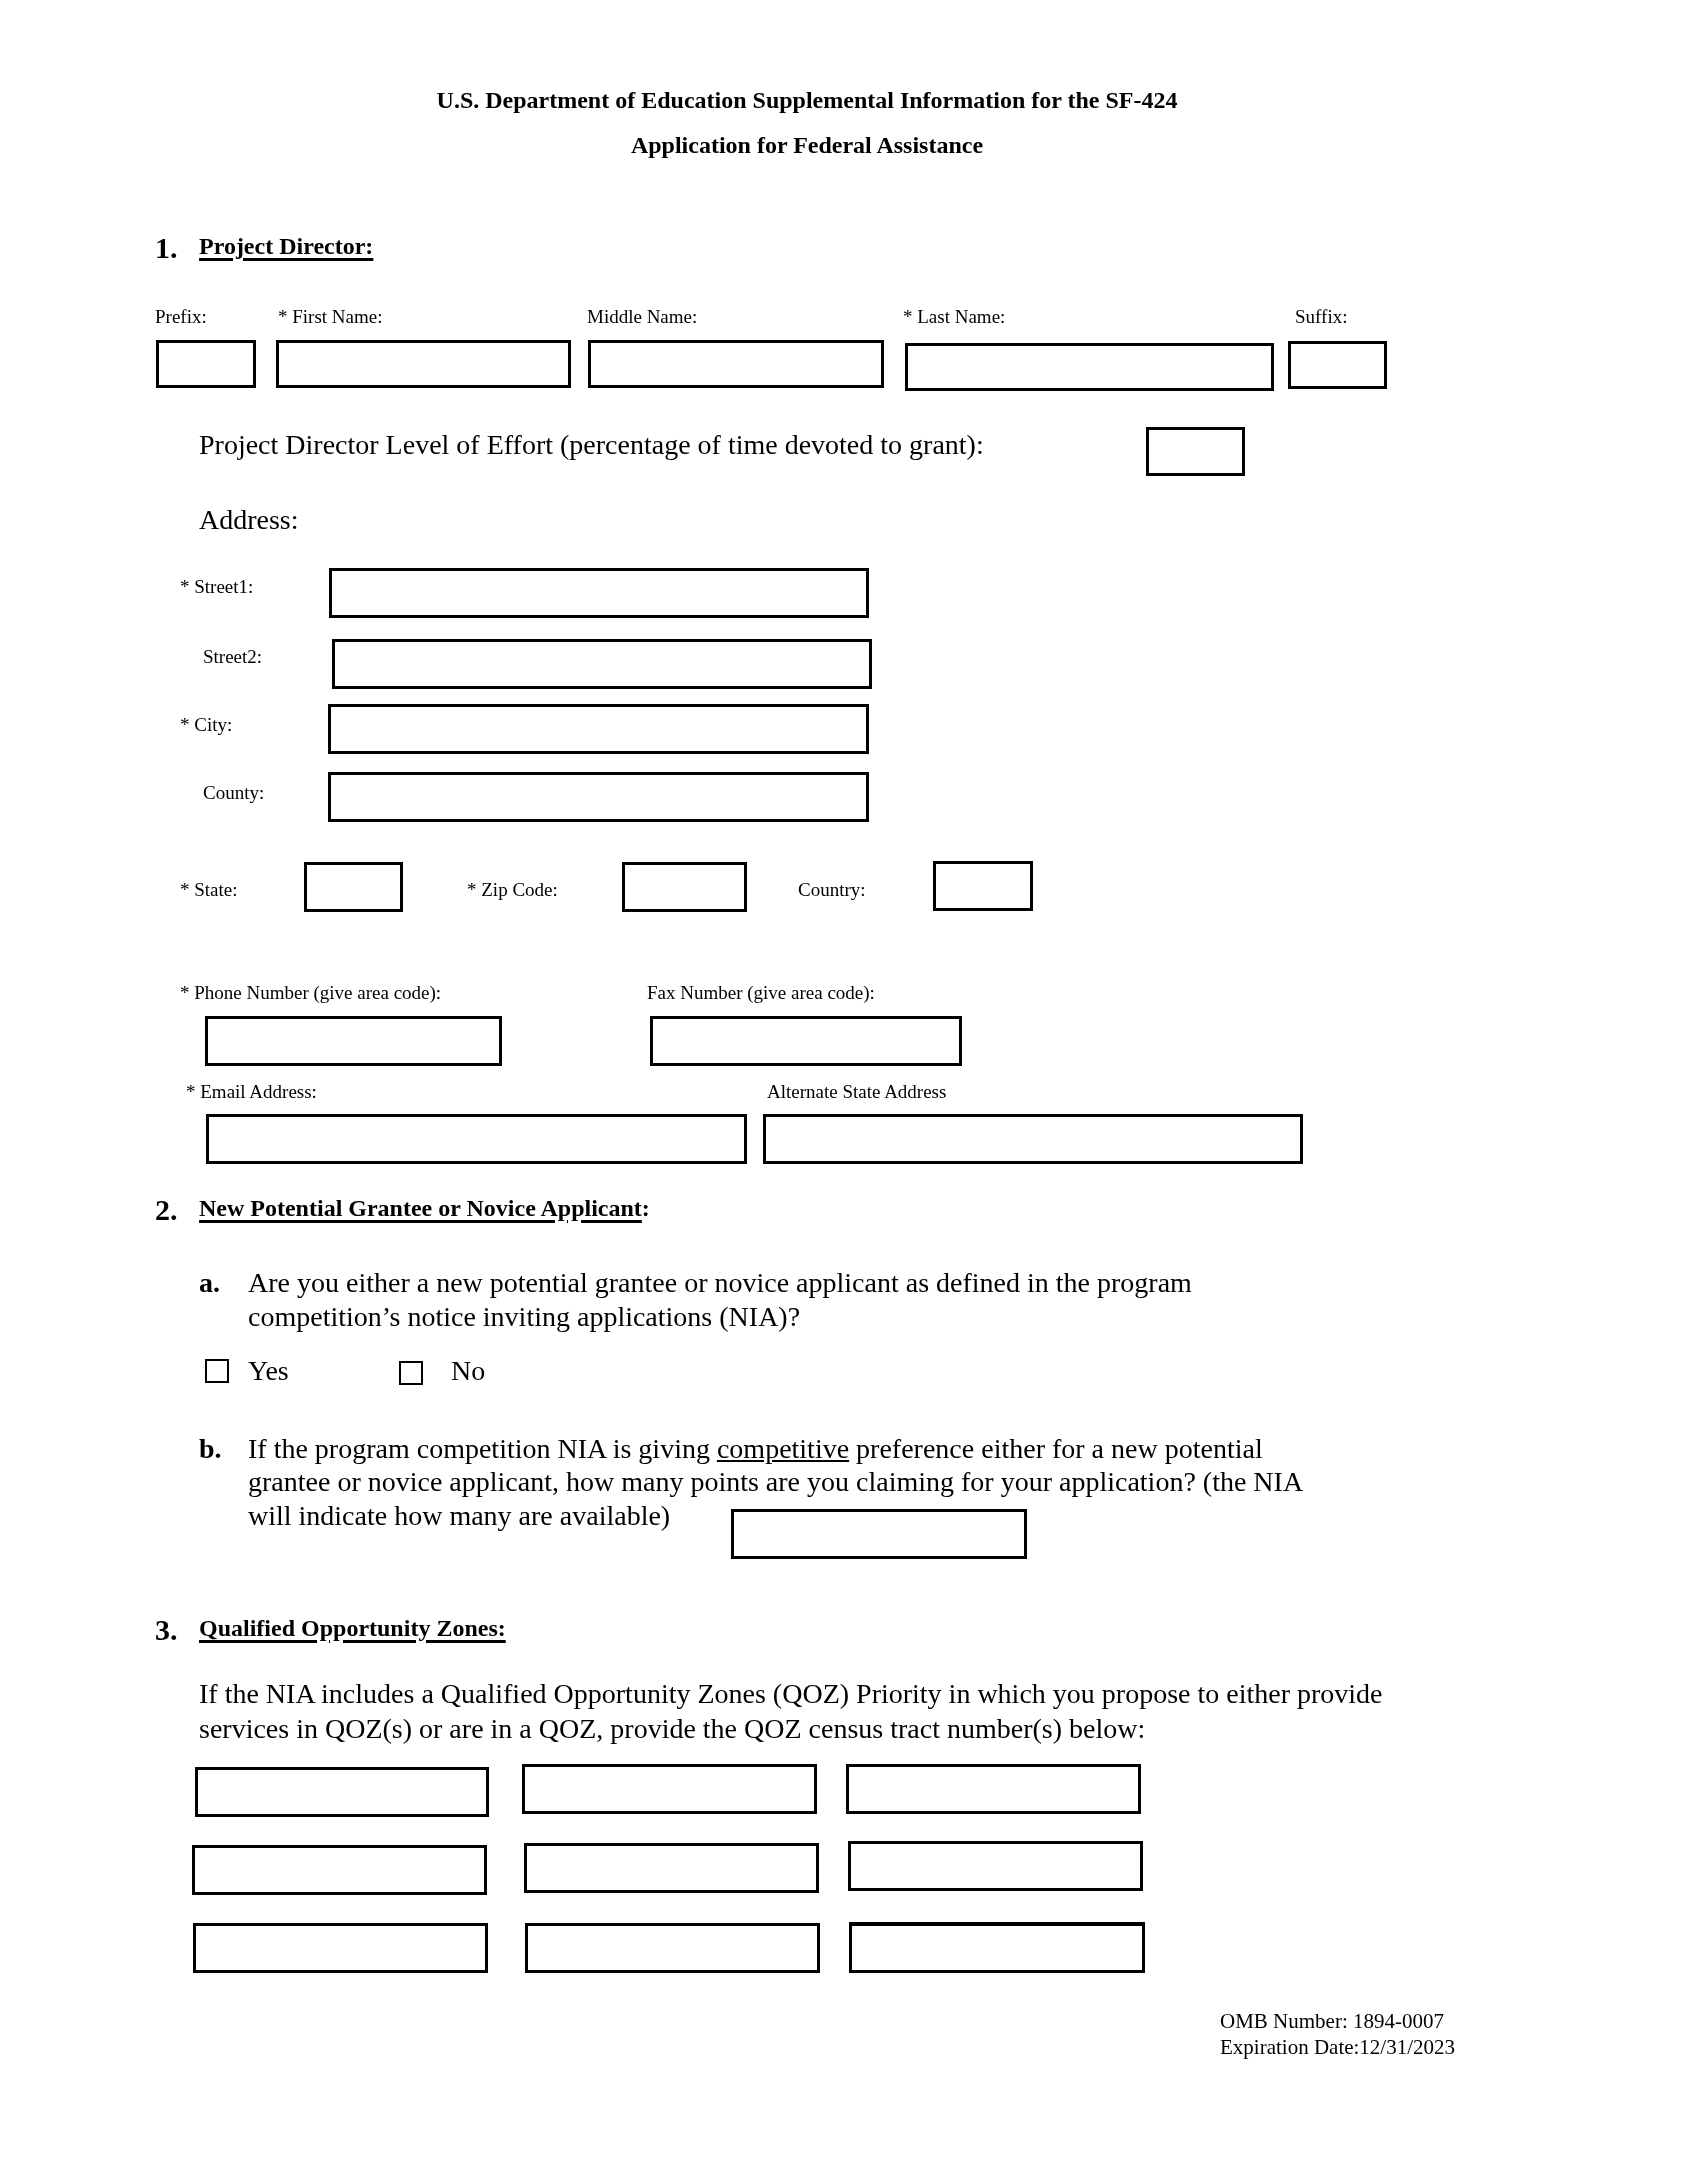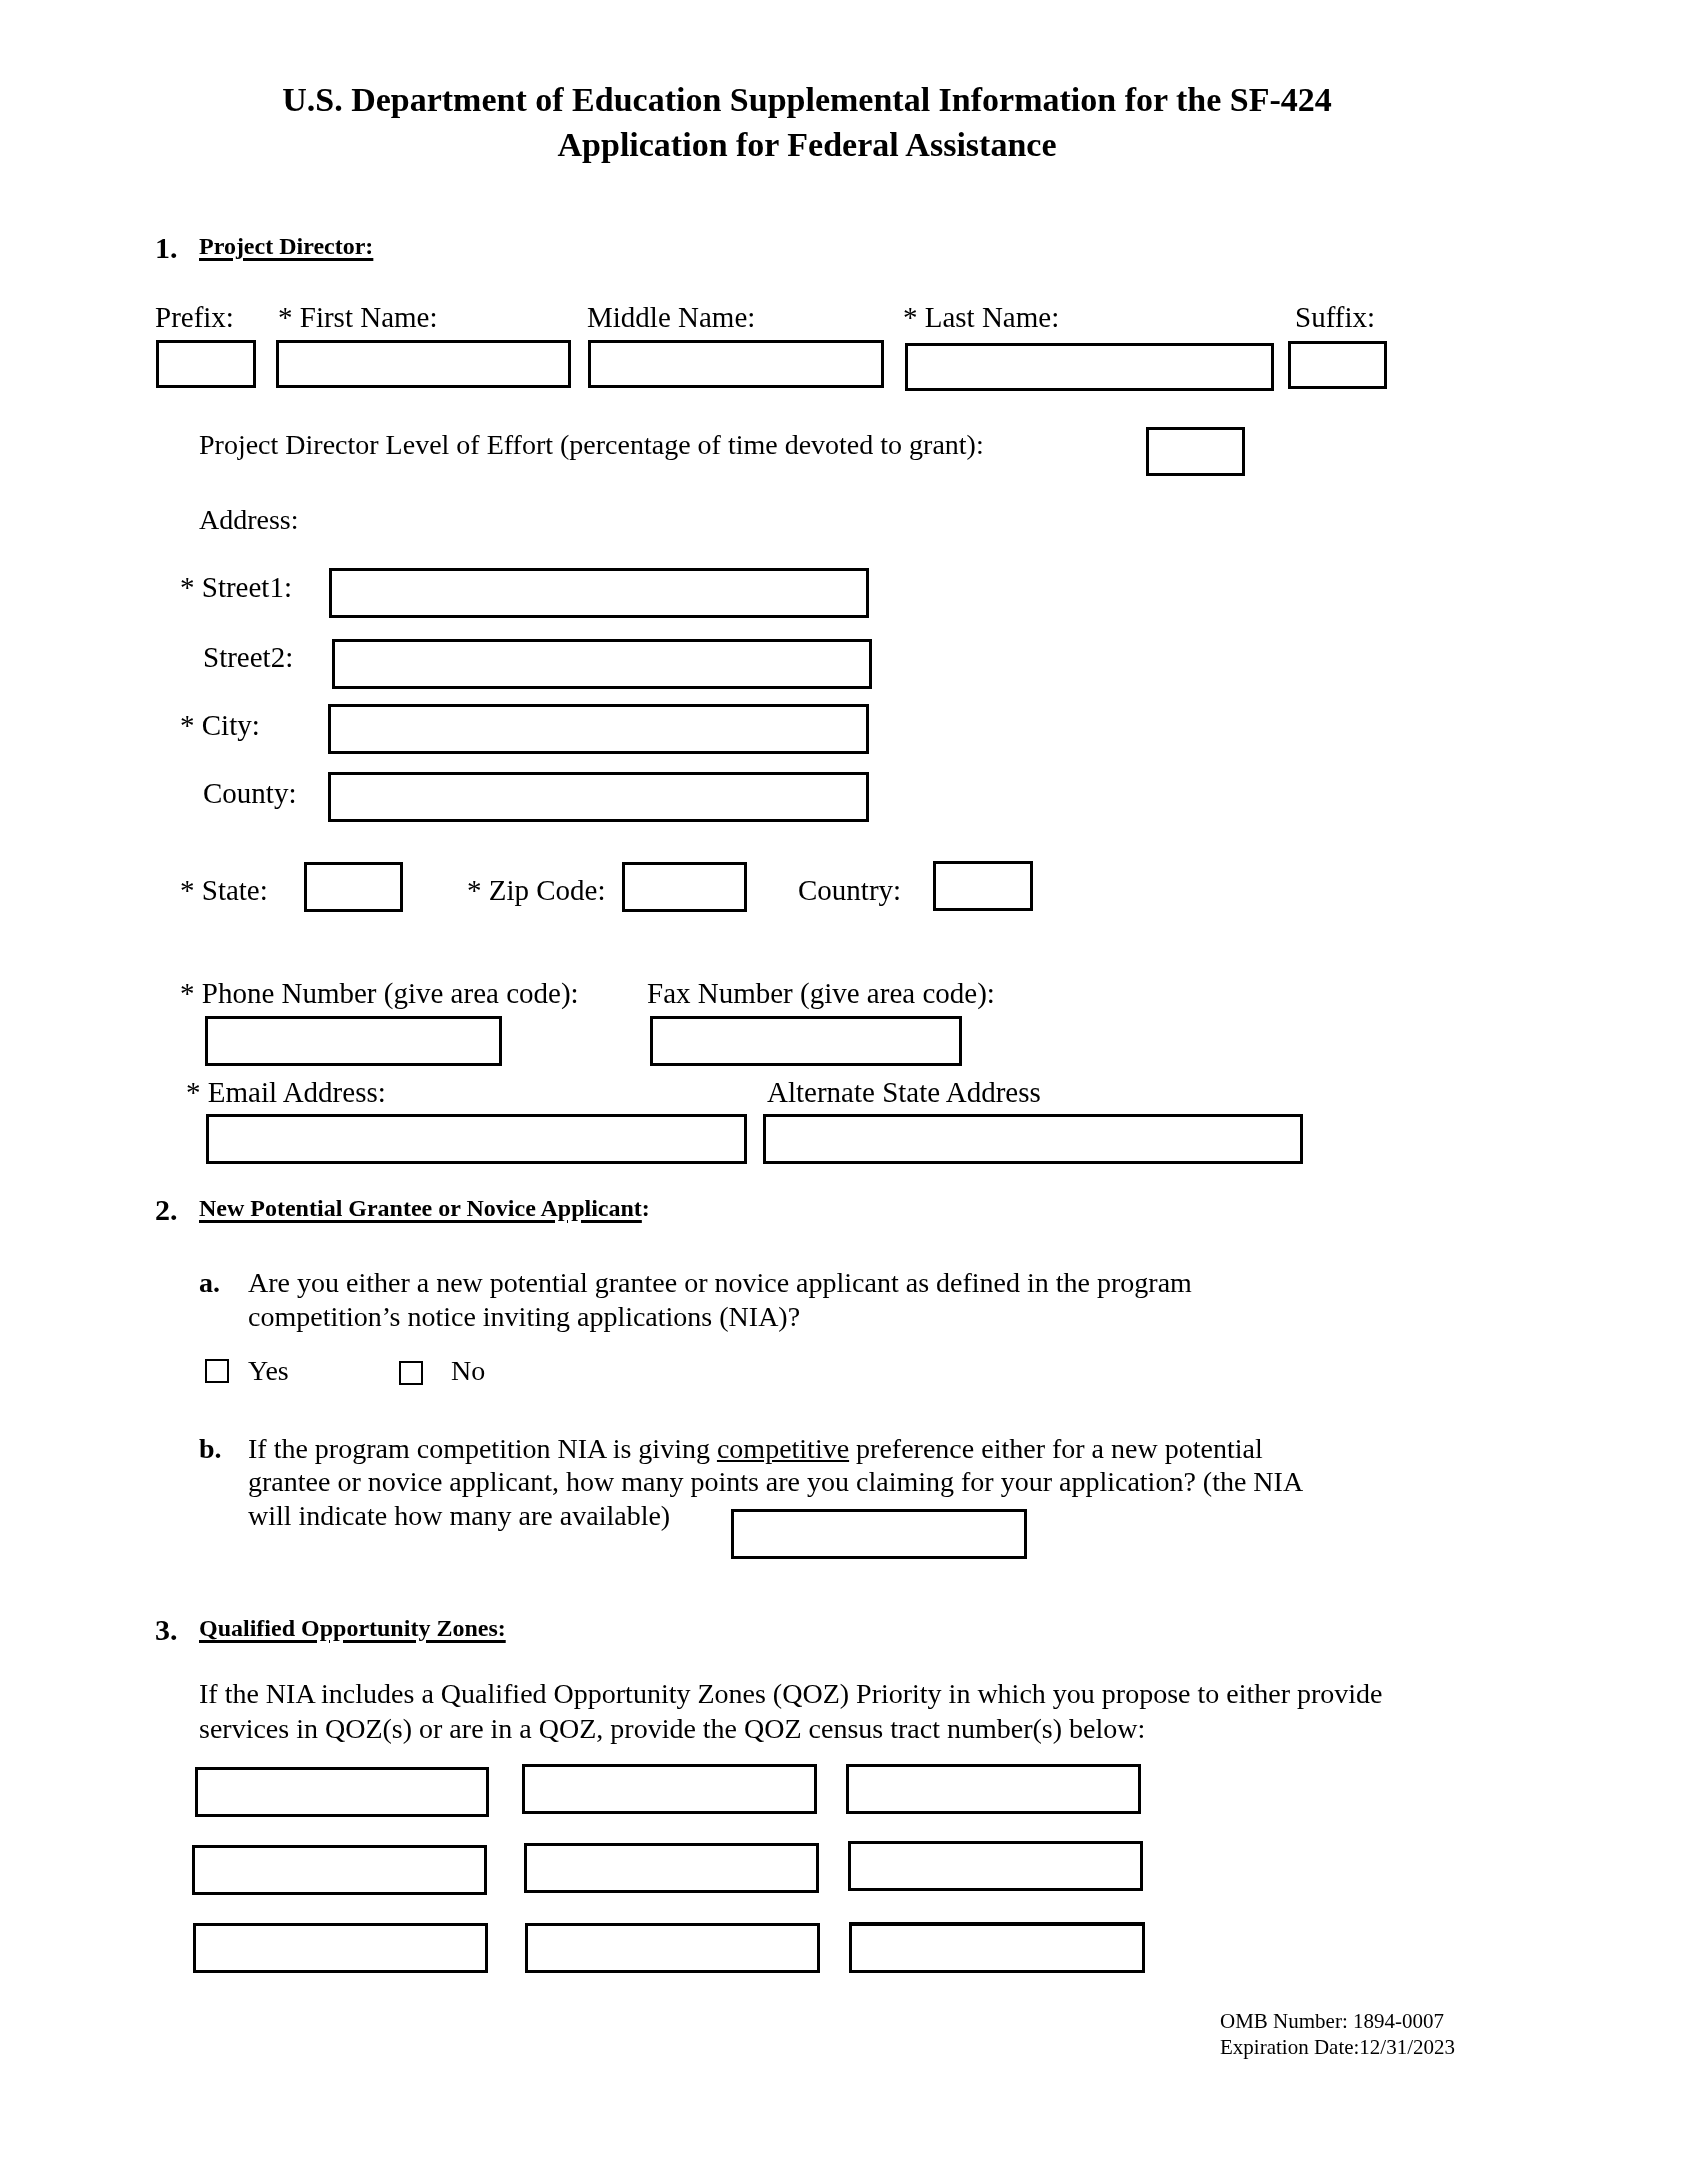--- a/index.html
+++ b/index.html
@@ -1,23 +1,23 @@
 <!DOCTYPE html>
 <html><head>
 <meta charset="utf-8">
 <style>
   html, body { margin: 0; padding: 0; background: #ffffff; }
   body { width: 1683px; height: 2178px; position: relative; overflow: hidden;
          font-family: "Liberation Serif", "DejaVu Serif", serif; color: #000; }
   .abs { position: absolute; white-space: nowrap; }
-  .title { left: 0; width: 1614px; text-align: center; font-weight: bold; font-size: 34px; line-height: 40px; }
+  .title { left: 0; width: 1614px; text-align: center; font-weight: bold; font-size: 24px; line-height: 40px; }
   .sec-num { font-weight: bold; font-size: 30px; line-height: 36px; }
   .sec-head { font-weight: bold; font-size: 24px; line-height: 40px; }
   .sec-head .u { text-decoration: underline; text-decoration-thickness: 3px; text-underline-offset: 4px; }
-  .lbl { font-size: 29px; line-height: 32px; }
+  .lbl { font-size: 19px; line-height: 32px; }
   .txt { font-size: 28px; line-height: 34px; text-align: center; }
   .box { position: absolute; border: 3px solid #000; box-sizing: border-box; background: #fff; }
   .box input { width: 100%; height: 100%; border: none; outline: none; background: transparent; padding: 0 6px; box-sizing: border-box;
                font-family: "Liberation Serif", serif; font-size: 24px; }
   .chk { position: absolute; width: 24px; height: 24px; border: 2px solid #000; box-sizing: border-box; background: #fff; }
   .footer { font-size: 21px; line-height: 26px; }
   .bold { font-weight: bold; }
   .underline { text-decoration: underline; }
 </style>
 </head>

